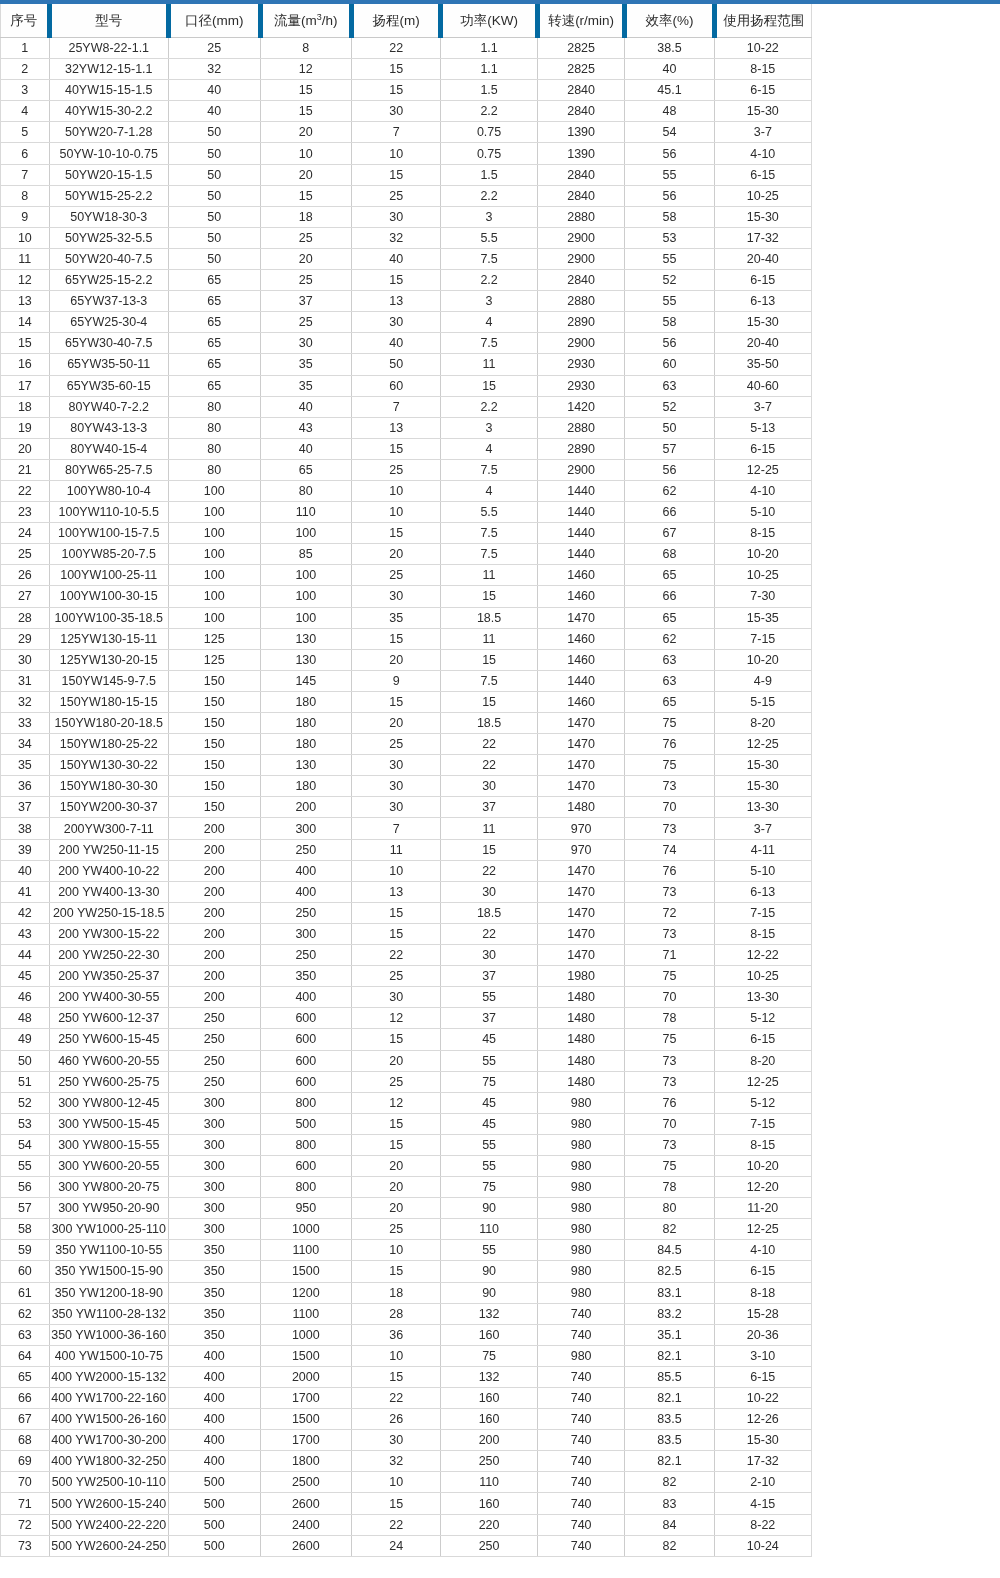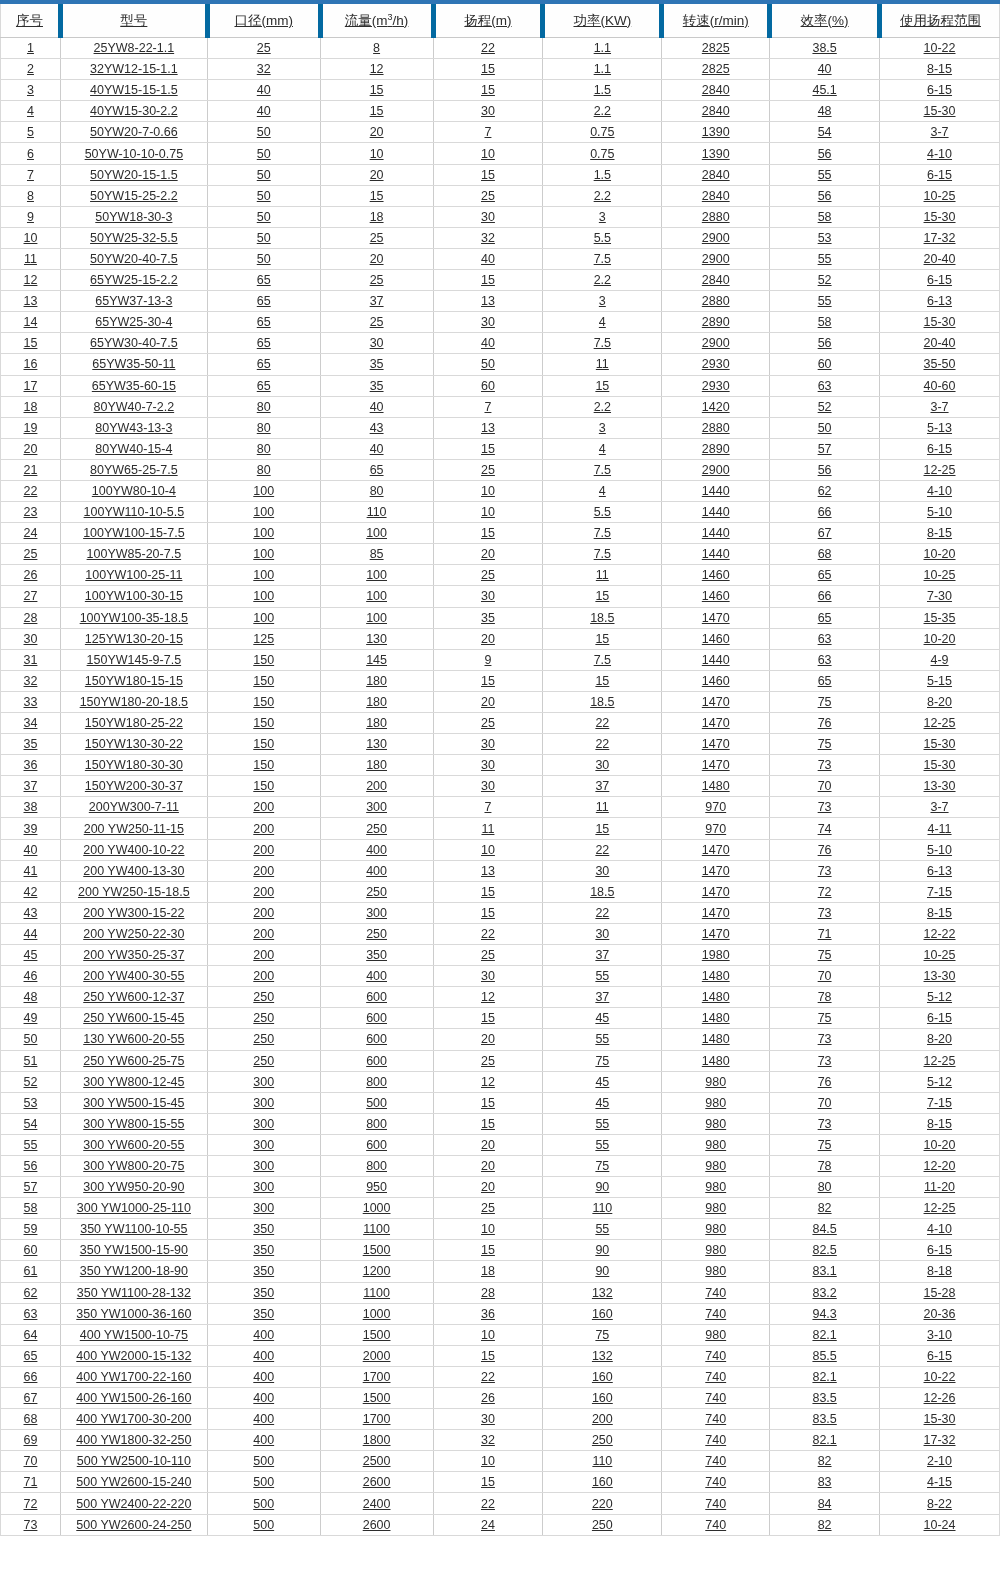--- a/index.html
+++ b/index.html
@@ -8,25 +8,24 @@
     background: #ffffff;
     width: 1000px;
     font-family: "Liberation Sans", "DejaVu Sans", sans-serif;
   }
   .accent-bar {
     width: 1000px;
     height: 4px;
     background: #2e75b5;
   }
   table.spec-table {
-    width: 1000px;
+    width: 812px;
     border-collapse: collapse;
     table-layout: fixed;
     color: #2d2d2d;
-    text-decoration: underline;
   }
   col.c0 { width: 6%; }
   col.c1 { width: 14.7%; }
   col.c2 { width: 11.3%; }
   col.c3 { width: 11.3%; }
   col.c4 { width: 11%; }
   col.c5 { width: 11.9%; }
   col.c6 { width: 10.8%; }
   col.c7 { width: 11%; }
   col.c8 { width: 12%; }
@@ -134,21 +133,21 @@
         <td>40</td>
         <td>15</td>
         <td>30</td>
         <td>2.2</td>
         <td>2840</td>
         <td>48</td>
         <td>15-30</td>
       </tr>
       <tr>
         <td>5</td>
-        <td>50YW20-7-0.66</td>
+        <td>50YW20-7-1.28</td>
         <td>50</td>
         <td>20</td>
         <td>7</td>
         <td>0.75</td>
         <td>1390</td>
         <td>54</td>
         <td>3-7</td>
       </tr>
       <tr>
         <td>6</td>
@@ -397,20 +396,31 @@
         <td>100YW100-35-18.5</td>
         <td>100</td>
         <td>100</td>
         <td>35</td>
         <td>18.5</td>
         <td>1470</td>
         <td>65</td>
         <td>15-35</td>
       </tr>
       <tr>
+        <td>29</td>
+        <td>125YW130-15-11</td>
+        <td>125</td>
+        <td>130</td>
+        <td>15</td>
+        <td>11</td>
+        <td>1460</td>
+        <td>62</td>
+        <td>7-15</td>
+      </tr>
+      <tr>
         <td>30</td>
         <td>125YW130-20-15</td>
         <td>125</td>
         <td>130</td>
         <td>20</td>
         <td>15</td>
         <td>1460</td>
         <td>63</td>
         <td>10-20</td>
       </tr>
@@ -607,21 +617,21 @@
         <td>250</td>
         <td>600</td>
         <td>15</td>
         <td>45</td>
         <td>1480</td>
         <td>75</td>
         <td>6-15</td>
       </tr>
       <tr>
         <td>50</td>
-        <td>130 YW600-20-55</td>
+        <td>460 YW600-20-55</td>
         <td>250</td>
         <td>600</td>
         <td>20</td>
         <td>55</td>
         <td>1480</td>
         <td>73</td>
         <td>8-20</td>
       </tr>
       <tr>
         <td>51</td>
@@ -756,21 +766,21 @@
         <td>15-28</td>
       </tr>
       <tr>
         <td>63</td>
         <td>350 YW1000-36-160</td>
         <td>350</td>
         <td>1000</td>
         <td>36</td>
         <td>160</td>
         <td>740</td>
-        <td>94.3</td>
+        <td>35.1</td>
         <td>20-36</td>
       </tr>
       <tr>
         <td>64</td>
         <td>400 YW1500-10-75</td>
         <td>400</td>
         <td>1500</td>
         <td>10</td>
         <td>75</td>
         <td>980</td>

